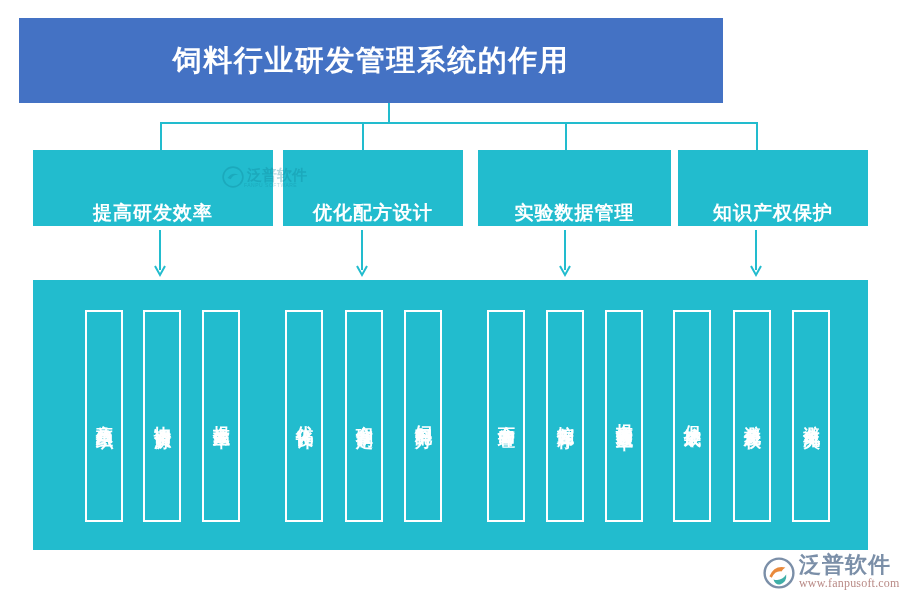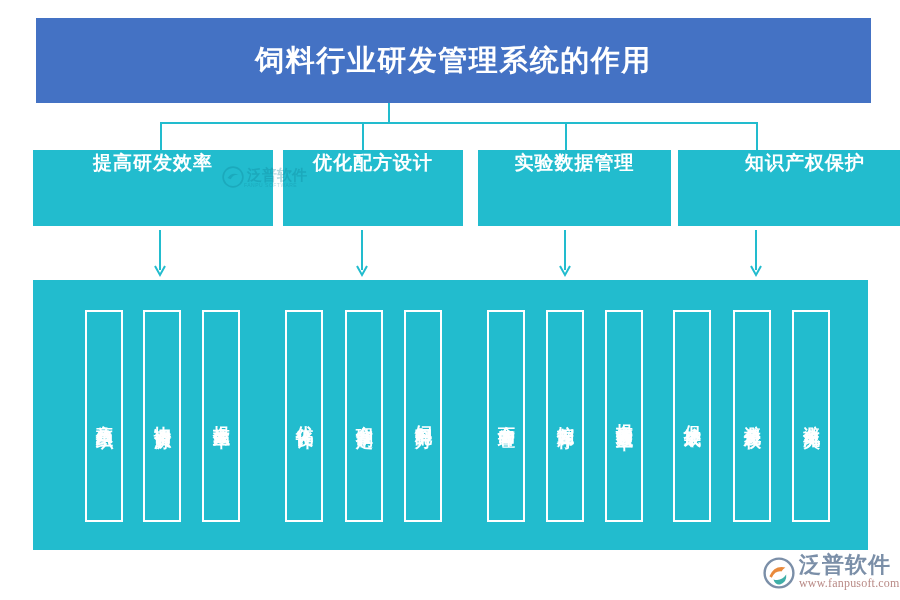--- a/index.html
+++ b/index.html
@@ -14,23 +14,23 @@
     position: relative;
     width: 900px;
     height: 600px;
     background: #ffffff;
     overflow: hidden;
   }
 
   
   .title-bar {
     position: absolute;
-    left: 36px;
+    left: 19px;
     top: 18px;
-    width: 835px;
+    width: 704px;
     height: 85px;
     background: #4472C4;
     display: flex;
     align-items: center;
     justify-content: center;
   }
   .title-text {
     color: #ffffff;
     font-size: 29px;
     font-weight: bold;
@@ -47,21 +47,21 @@
   .conn-h-bus  { height: 2px; }
   .conn-drop   { width: 2px; }
 
   
   .cat-box {
     position: absolute;
     top: 150px;
     height: 76px;
     background: #22BCCE;
     display: flex;
-    align-items: flex-start;
+    align-items: flex-end;
     justify-content: center;
   }
   .cat-label {
     color: #ffffff;
     font-size: 19px;
     font-weight: bold;
     letter-spacing: 1px;
     white-space: nowrap;
   }
 
@@ -175,21 +175,21 @@
   <div id="cat-row">
       <div class="cat-box" style="left: 33px; width: 240px;">
         <div class="cat-label">提高研发效率</div>
       </div>
       <div class="cat-box" style="left: 283px; width: 180px;">
         <div class="cat-label">优化配方设计</div>
       </div>
       <div class="cat-box" style="left: 478px; width: 193px;">
         <div class="cat-label">实验数据管理</div>
       </div>
-      <div class="cat-box" style="left: 678px; width: 190px; padding-left: 32px;">
+      <div class="cat-box" style="left: 678px; width: 190px;">
         <div class="cat-label">知识产权保护</div>
       </div>
     </div>
 
   <div class="watermark">
     <svg viewBox="0 0 40 40" width="22" height="22">
       <circle cx="20" cy="20" r="18" fill="none" stroke="#0d7f93" stroke-width="3"></circle>
       <path d="M10 22 q8 -12 20 -6 q-10 -1 -14 8 z" fill="#0d7f93"></path>
     </svg>
     <div>

